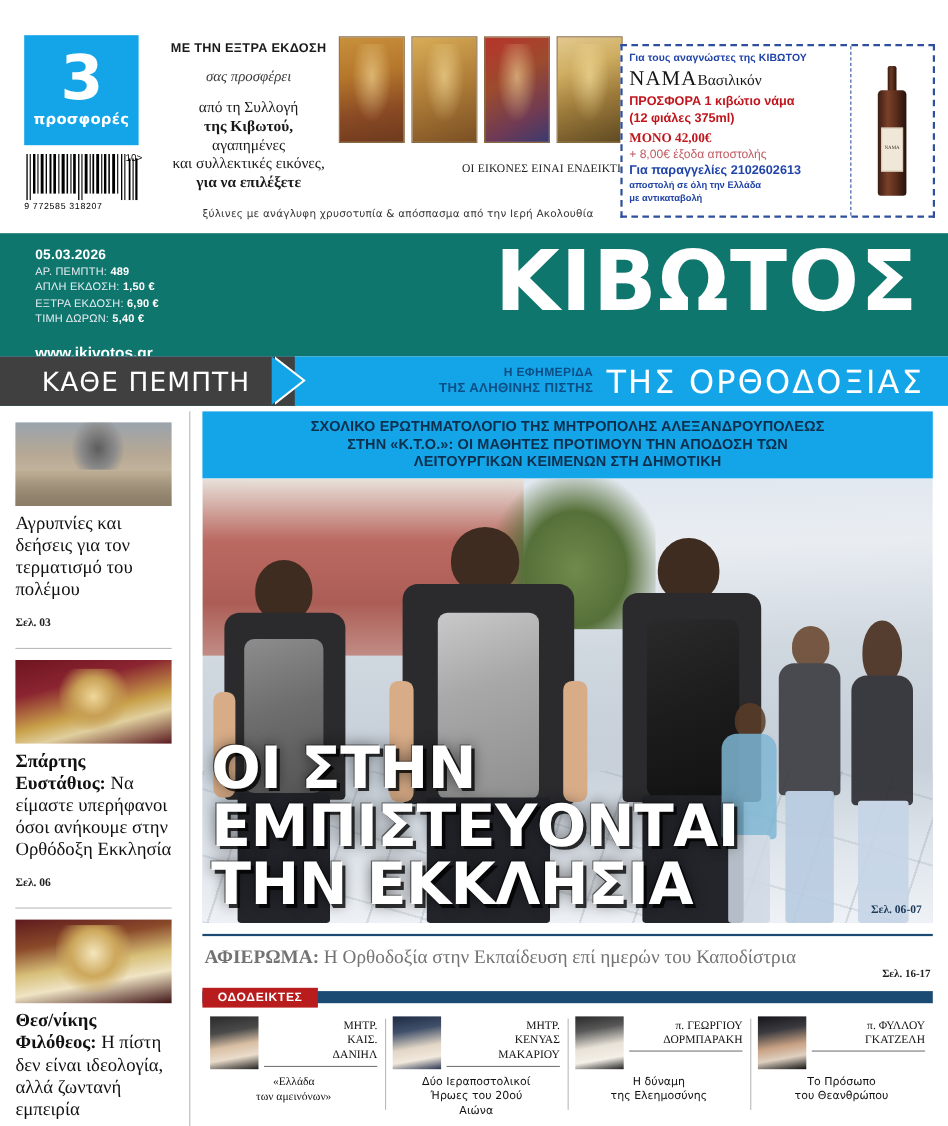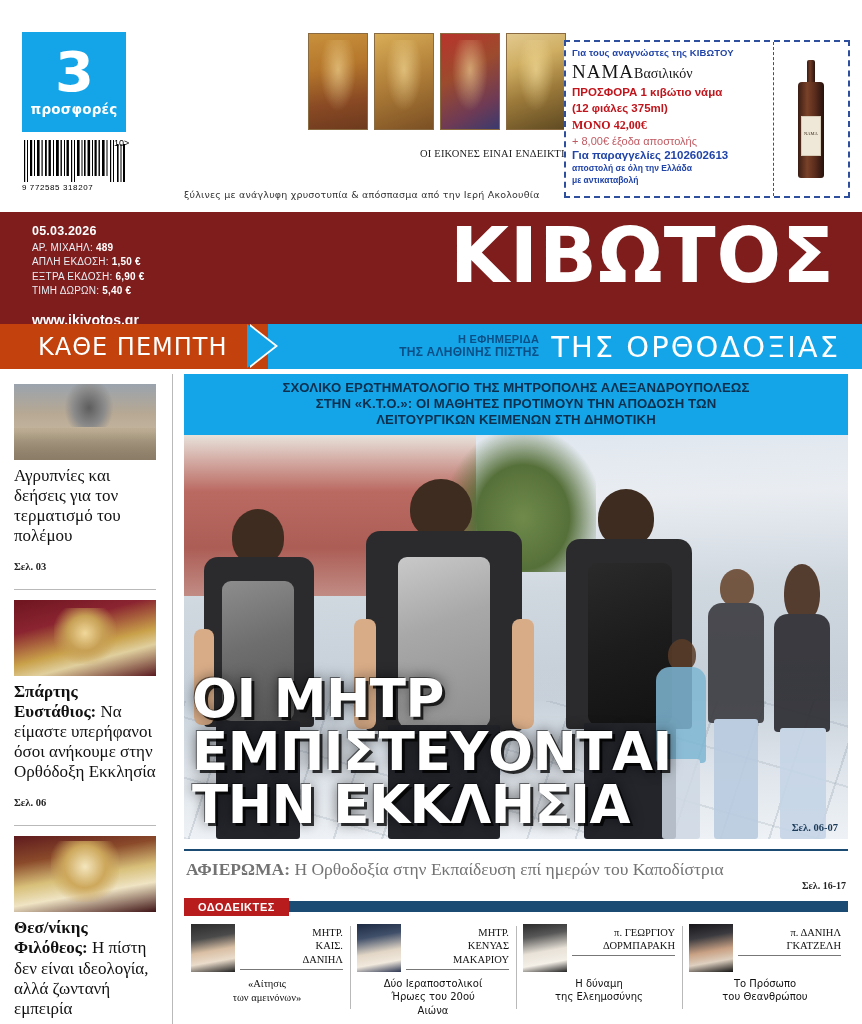--- a/index.html
+++ b/index.html
@@ -102,42 +102,42 @@
   .bottle .body { position:absolute; left:0; top:22px; width:26px; height:96px;
                   background: linear-gradient(90deg,#3a1d14,#7a4128 35%,#5a2d1c 65%,#26110b);
                   border-radius: 4px 4px 3px 3px;}
   .bottle .label { position:absolute; left:3px; top:56px; width:20px; height:40px;
                    background:#efe7d8; border:1px solid #d6ccb8;}
   .bottle .label .lt { font-size:4.5px; text-align:center; color:#3a2a1a; margin-top:14px; font-family:"Liberation Serif",serif;}
 
   
   .masthead {
     position: absolute; left: 0; top: 212px; width: 862px; height: 112px;
-    background: #7f1d1d;
+    background: #0f766e;
   }
   .mh-info { position: absolute; left: 32px; top: 12px; color: #fff; }
   .mh-date { font-size: 12.5px; font-weight: 700; letter-spacing:.2px; }
   .mh-line { font-size: 10px; margin-top: 3.5px; letter-spacing: .2px; color:#e8eef4; }
   .mh-line b { font-weight: 700; color:#ffffff; }
   .mh-url { position: absolute; left: 32px; top: 100px; color:#fff; font-size: 14px; font-weight:700; }
   .mh-title {
     position: absolute; left: 300px; top: 6px; width: 535px;
     text-align: right; color: #fff;
     font-family: "DejaVu Sans", sans-serif;
     font-size: 76px; font-weight: 700; letter-spacing: 1px; line-height: 1.0;
   }
 
   
   .bluebar {
     position: absolute; left: 0; top: 324px; width: 862px; height: 45px;
     background: #14a5e8;
   }
   .bb-left {
     position: absolute; left: 0; top: 0; height: 45px; width: 268px;
-    background: #c2410c; display:flex; align-items:center;
+    background: #404040; display:flex; align-items:center;
   }
   .bb-left span {
     color:#fff; font-size: 24px; font-weight: 400; letter-spacing: 1px; margin-left: 38px;
     font-family: "DejaVu Sans", sans-serif;
   }
   .bb-arrow {
     position:absolute; left: 250px; top:0; width:0; height:0;
     border-top: 22.5px solid transparent; border-bottom: 22.5px solid transparent;
     border-left: 28px solid #ffffff;
   }
@@ -332,20 +332,31 @@
             <rect x="91" y="0" width="1" height="42"></rect>
           <rect x="95" y="4" width="1.6" height="38"></rect>
             <rect x="98.5" y="4" width="1" height="38"></rect>
           <rect x="101" y="4" width="2" height="38"></rect>
         </g>
       </svg>
       <div class="barcode-digits">9  772585 318207</div>
       <div class="barcode-sup">10&gt;</div>
     </div>
 
+    <div class="promo-text">
+      <div class="l1">ΜΕ ΤΗΝ ΕΞΤΡΑ ΕΚΔΟΣΗ</div>
+      <div class="l2">σας προσφέρει</div>
+      <div class="l3">
+        <span>από τη Συλλογή</span><br>
+        <b>της Κιβωτού,</b><br>
+        <span>αγαπημένες</span><br>
+        <span>και συλλεκτικές εικόνες,</span><br>
+        <b>για να επιλέξετε</b>
+      </div>
+    </div>
 
     <div class="icons-row">
       <div class="icon-card ic1"></div>
       <div class="icon-card ic2"></div>
       <div class="icon-card ic3"></div>
       <div class="icon-card ic4"></div>
     </div>
     <div class="icons-note">ΟΙ ΕΙΚΟΝΕΣ ΕΙΝΑΙ ΕΝΔΕΙΚΤΙΚΕΣ</div>
     <div class="promo-footnote">ξύλινες με ανάγλυφη χρυσοτυπία  &amp; απόσπασμα  από την Ιερή Ακολουθία</div>
 
@@ -374,21 +385,21 @@
           </div>
         </div>
       </div>
     </div>
   </div>
 
   <div class="masthead">
     <div class="mh-info">
       <div class="mh-date">05.03.2026</div>
       <div class="mh-line">
-        <span>ΑΡ. ΜΙΧΑΗΛ:</span>
+        <span>ΑΡ. ΠΕΜΠΤΗ:</span>
         <b>489</b>
       </div>
       <div class="mh-line">
         <span>ΑΠΛΗ ΕΚΔΟΣΗ:</span>
         <b>1,50 €</b>
       </div>
       <div class="mh-line">
         <span>ΕΞΤΡΑ ΕΚΔΟΣΗ:</span>
         <b>6,90 €</b>
       </div>
@@ -489,21 +500,21 @@
           <div class="st-body" style="left:4px;top:50px;width:56px;height:118px;background:#2e2e33;"></div>
           <div class="st-legs" style="left:10px;top:164px;width:46px;height:111px;background:#c6d5e6;"></div>
         </div>
         <div class="student" style="left:470px;width:54px;height:200px;opacity:.85;">
           <div class="st-head" style="left:14px;top:0;width:28px;height:32px;background:#5a3c28;"></div>
           <div class="st-body" style="left:2px;top:28px;width:50px;height:96px;background:#7fb7d4;"></div>
           <div class="st-legs" style="left:8px;top:120px;width:38px;height:80px;background:#cfd9e4;"></div>
         </div>
 
         <div class="hero-headline">
-          <div>ΟΙ ΜΗΤΡ ΕΜΠΙΣΤΕΥΟΝΤΑΙ</div>
+          <div>ΟΙ ΣΤΗΝ ΕΜΠΙΣΤΕΥΟΝΤΑΙ</div>
           <div>ΤΗΝ ΕΚΚΛΗΣΙΑ</div>
         </div>
         <div class="hero-page">Σελ. 06-07</div>
       </div>
 
       <div class="afier-rule"></div>
       <div class="afier"><b>ΑΦΙΕΡΩΜΑ:</b><span> Η Ορθοδοξία στην Εκπαίδευση επί ημερών του Καποδίστρια</span></div>
       <div class="afier-page">Σελ. 16-17</div>
 
       <div class="odod-bar">
@@ -516,21 +527,21 @@
         <div class="odod-cell serif">
           <div class="odod-top">
             <div class="odod-ph ph-a"></div>
             <div class="odod-name">
               <div>ΜΗΤΡ.</div>
               <div>ΚΑΙΣ.</div>
               <div>ΔΑΝΙΗΛ</div>
             </div>
           </div>
           <div class="odod-desc">
-            <div>«Αίτησις</div>
+            <div>«Ελλάδα</div>
             <div>των αμεινόνων»</div>
           </div>
         </div>
 
         <div class="odod-cell">
           <div class="odod-top">
             <div class="odod-ph ph-b"></div>
             <div class="odod-name">
               <div>ΜΗΤΡ.</div>
               <div>ΚΕΝΥΑΣ</div>
@@ -557,21 +568,21 @@
             <div>Η δύναμη</div>
             <div>της Ελεημοσύνης</div>
           </div>
         </div>
 
         <div class="odod-cell serif">
           <div class="odod-top">
             <div class="odod-ph ph-d"></div>
             <div class="odod-name">
               <div></div>
-              <div>π. ΔΑΝΙΗΛ</div>
+              <div>π. ΦΥΛΛΟΥ</div>
               <div>ΓΚΑΤΖΕΛΗ</div>
             </div>
           </div>
           <div class="odod-desc" style="font-family:'DejaVu Sans',sans-serif;font-size:10px;">
             <div>Το Πρόσωπο</div>
             <div>του Θεανθρώπου</div>
           </div>
         </div>
 
 

